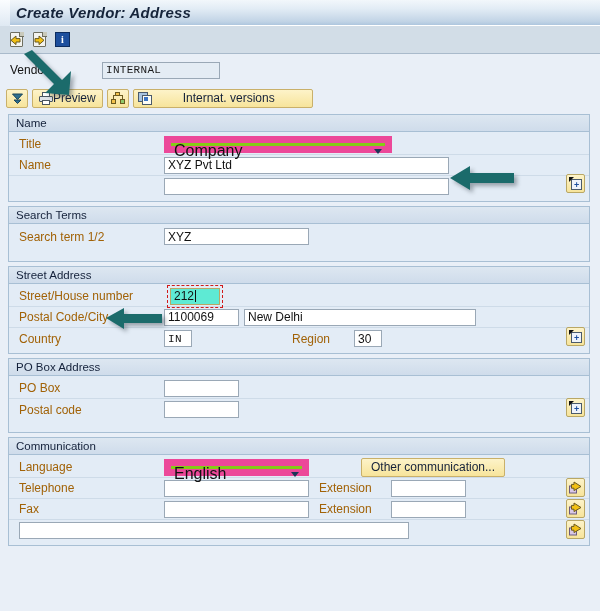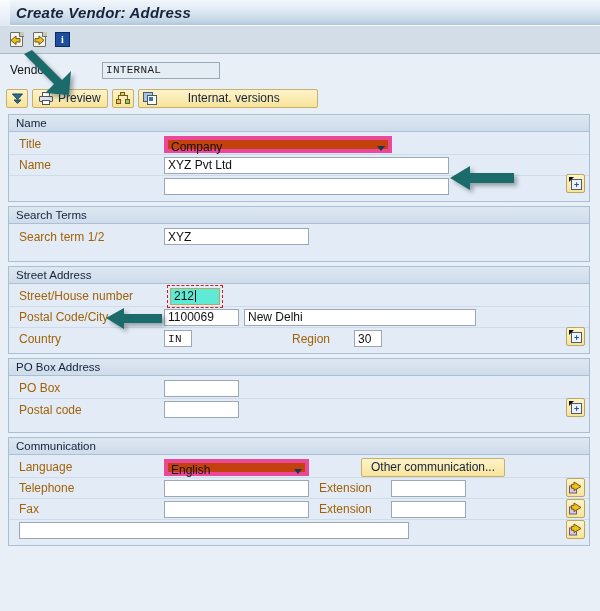--- a/index.html
+++ b/index.html
@@ -80,21 +80,21 @@
   
   .subtoolbar{
     height:24px;width:600px;box-sizing:border-box;
     display:flex;align-items:center;gap:4px;padding-left:6px;
     background:#e9eff7;
   }
   .ybtn{
     height:19px;box-sizing:border-box;
     background:linear-gradient(to bottom,#fdf3c9,#f7e49b);
     border:1px solid #c9b06a;border-radius:2px;
-    display:flex;align-items:center;gap:5px;
+    display:flex;align-items:center;
     padding:0 6px;cursor:pointer;font-size:12px;color:#14213a;
   }
   .ybtn.sq{width:22px;padding:0;justify-content:center;}
   .ybtn.wide{width:180px;justify-content:center;padding-left:18px;position:relative;}
   .ybtn.wide .ic-slot{position:absolute;left:4px;top:2px;}
 
   .ic-chev{width:13px;height:13px;}
   .ic-print{position:relative;width:14px;height:13px;}
   .ic-print .body{position:absolute;left:0;top:4px;width:14px;height:6px;background:#dfe3e8;border:1px solid #4a5560;box-sizing:border-box;border-radius:1px;}
   .ic-print .paper{position:absolute;left:3px;top:0;width:8px;height:5px;background:#fff;border:1px solid #4a5560;box-sizing:border-box;}
@@ -140,22 +140,22 @@
     height:17px;box-sizing:border-box;
     background:#ffffff;border:1px solid #9aa8b6;
     font-family:"Liberation Sans",sans-serif;font-size:12px;color:#111;
     padding:0 3px;line-height:15px;outline:none;
   }
   input.f.mono{font-family:"Liberation Mono","DejaVu Sans Mono",monospace;font-size:11px;letter-spacing:.3px;}
   input.f.empty{background:#ffffff;}
 
   .ddl{
     position:relative;height:17px;box-sizing:border-box;
-    background:#c2410c;border:4px solid #ec4899;
-    font-size:12px;color:#111;padding:0 16px 0 3px;line-height:15px;
+    background:#84cc16;border:7px solid #ec4899;
+    font-size:16px;color:#111;padding:0 16px 0 3px;line-height:15px;
     cursor:pointer;
   }
   .ddl .arw{
     position:absolute;right:3px;top:6px;
     width:0;height:0;border-left:4px solid transparent;border-right:4px solid transparent;
     border-top:5px solid #1b3558;
   }
 
   .focusfield{
     position:relative;height:17px;box-sizing:border-box;

